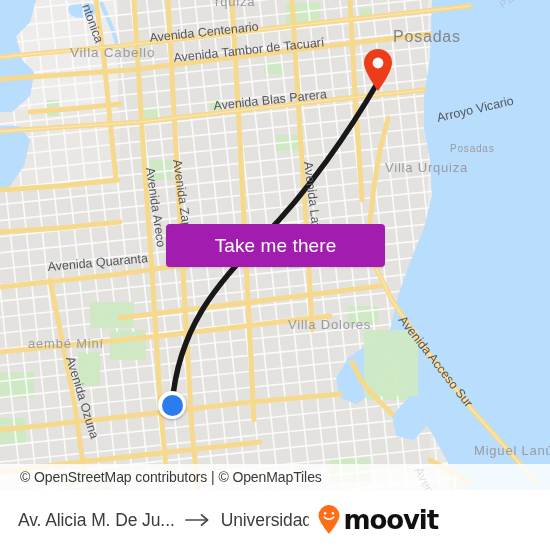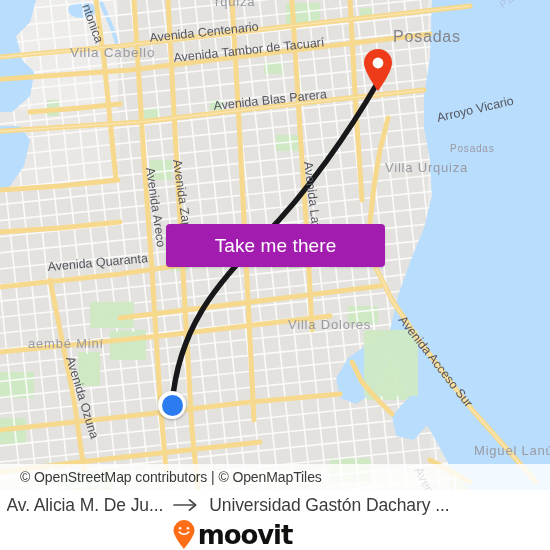--- a/index.html
+++ b/index.html
@@ -44,21 +44,21 @@
     display:flex;align-items:center;justify-content:center;
   }
   #origin-marker .dot{width:21px;height:21px;border-radius:50%;background:#2B7CEE;}
 
   #destination-marker{position:absolute;left:362px;top:48px;width:32px;height:44px;z-index:23;}
 
   
   #bottom-bar{
     position:absolute;left:0;top:490px;width:454px;height:60px;
     background:#ffffff;display:flex;align-items:center;
-    box-sizing:border-box;padding:0 16px 0 18px;flex-direction:column;
+    box-sizing:border-box;padding:0 16px 0 18px;
   }
   #trip-summary{display:flex;align-items:center;flex:1;min-width:0;overflow:hidden;}
   .endpoint{
     font-size:17.5px;color:#3c3c3c;white-space:nowrap;letter-spacing:-0.1px;
   }
   #from-label{flex-shrink:0;}
   #arrow-icon{margin:0 10px;flex-shrink:0;display:flex;align-items:center;}
   #to-label{overflow:hidden;text-overflow:clip;white-space:nowrap;}
   #moovit-logo{display:flex;align-items:center;flex-shrink:0;margin-left:8px;}
   #moovit-wordmark{

